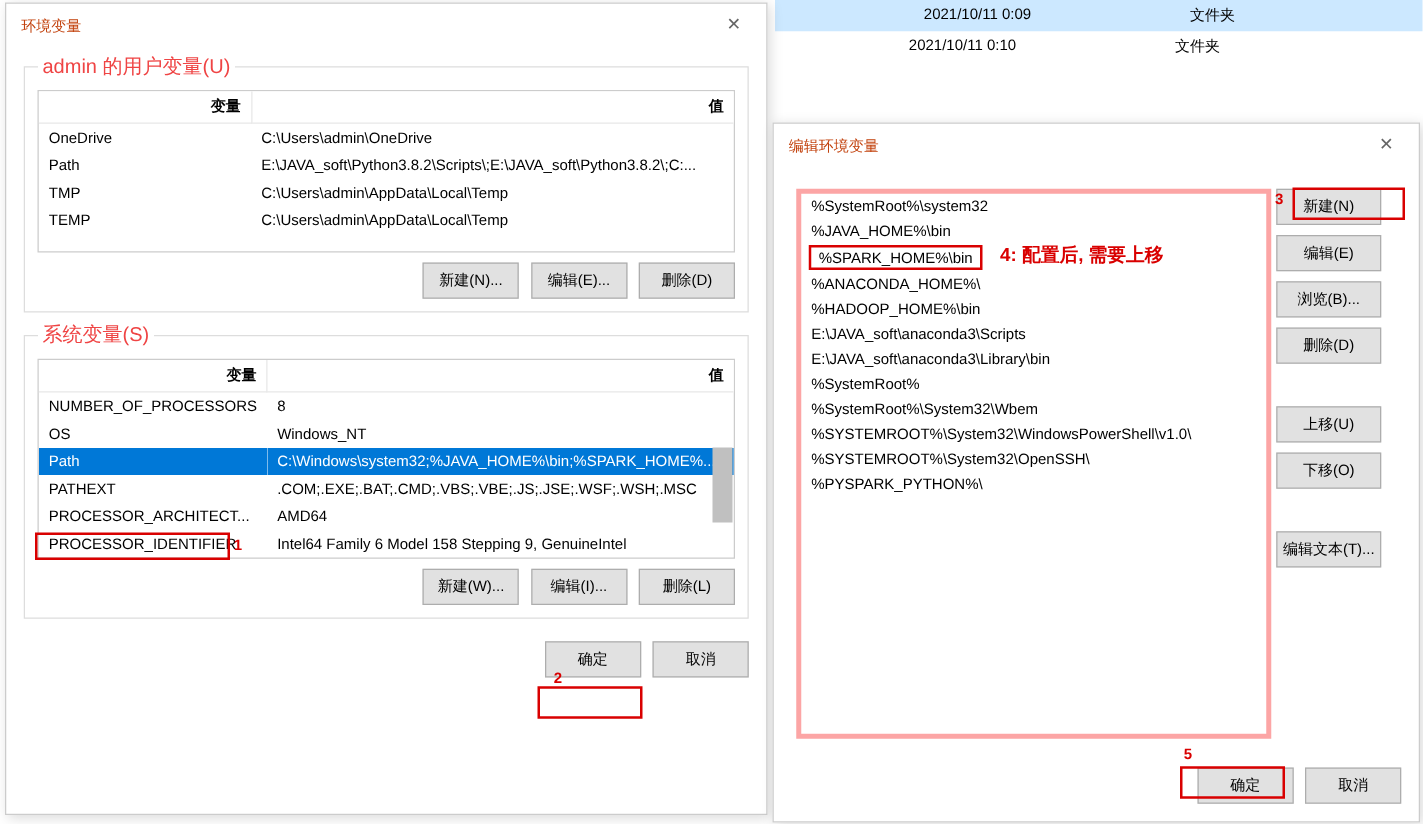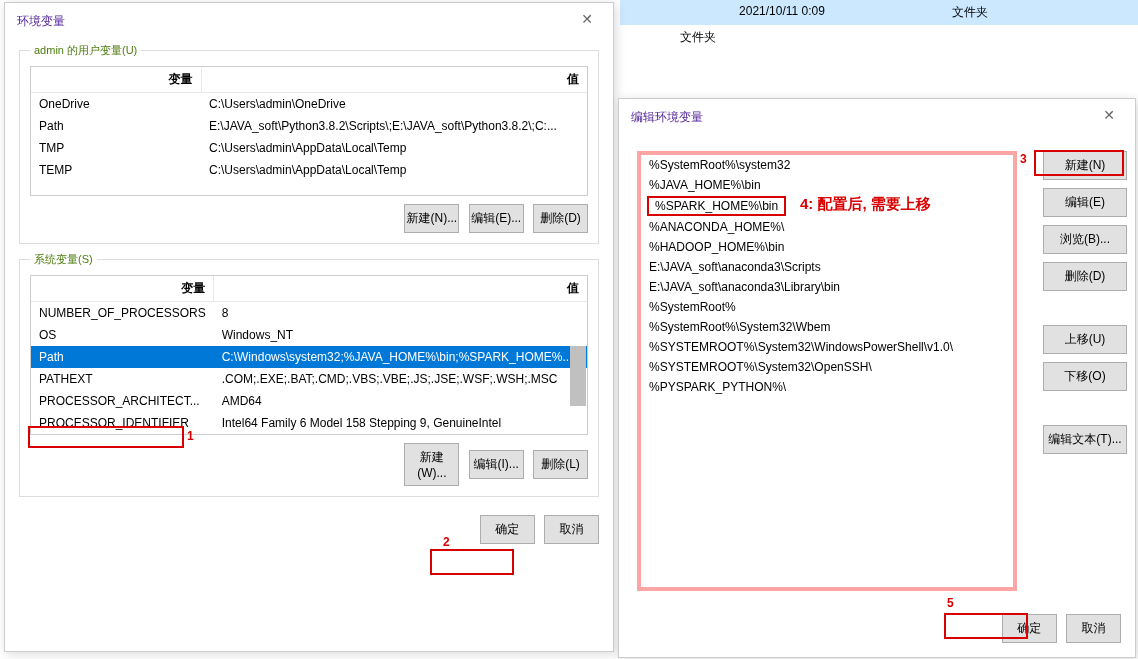--- a/index.html
+++ b/index.html
@@ -6,39 +6,39 @@
 body { font-family: "Microsoft YaHei", "Segoe UI", sans-serif; font-size: 12px; background: #fff; width: 1138px; height: 659px; overflow: hidden; position: relative; }
 
 .bg-rows { position: absolute; top: 0; left: 620px; right: 0; z-index: 0; }
 .bg-row { display: flex; padding: 4px 20px; }
 .bg-row.sel { background: #cce8ff; padding-left: 32px; }
 .bg-date { width: 260px; text-align: center; }
 .bg-type { width: 100px; margin-left: 40px; }
 
 .dlg { position: absolute; background: #fff; border: 1px solid #ccc; box-shadow: 2px 2px 10px rgba(0,0,0,0.15); z-index: 5; }
 .titlebar { display: flex; justify-content: space-between; align-items: center; padding: 8px 12px 4px 12px; }
-.ttxt { color: #4c1d95; }
+.ttxt { color: #c2410c; }
 .closebtn { width: 28px; height: 20px; text-align: center; font-size: 14px; color: #666; cursor: pointer; }
 
 fieldset { border: 1px solid #ddd; margin: 8px 14px; padding: 8px 10px 10px 10px; }
-legend { padding: 0 4px; color: #4d7c0f; font-size: 11px; }
+legend { padding: 0 4px; color: #ef4444; font-size: 16px; }
 
 .tblwrap { border: 1px solid #ccc; height: 130px; overflow: hidden; position: relative; }
 .tblwrap.h2 { height: 160px; }
 .tbl { width: 100%; border-collapse: collapse; }
 .tbl th { text-align: right; font-weight: bold; padding: 4px 8px; background: #fff; border-bottom: 1px solid #e8e8e8; margin-left: 48px; }
 .tbl th.c1 { width: 170px; border-right: 1px solid #e8e8e8; }
 .tbl td { padding: 4px 8px; white-space: nowrap; overflow: hidden; text-overflow: ellipsis; max-width: 350px; }
 .tbl td.c1 { width: 170px; }
 .tbl tr.sel td { background: #0078d7; color: #fff; }
 .scroll-ind { position: absolute; right: 1px; top: 22px; width: 16px; height: 60px; background: #c0c0c0; }
 .scroll-ind.s2 { top: 70px; }
 
 .btnrow { text-align: right; margin-top: 8px; }
-.btn { display: inline-block; border: 1px solid #adadad; background: #e1e1e1; padding: 5px 0; width: 55px; text-align: center; margin-left: 6px; cursor: pointer; vertical-align: middle; }
+.btn { display: inline-block; border: 1px solid #adadad; background: #e1e1e1; padding: 5px 0; width: 77px; text-align: center; margin-left: 6px; cursor: pointer; vertical-align: middle; }
 
 .dlg-footer { text-align: right; padding: 10px 14px 14px 14px; }
 
 
 .listbox { border: 4px solid #fca5a5; width: 380px; height: 440px; overflow: hidden; }
 .litem { padding: 3px 8px; white-space: nowrap; }
 .litem.hi { border: 2px solid #d90000; background: #fff; display: inline-block; padding: 1px 6px; margin: 1px 6px; }
 .gap { height: 18px; }
 
 
@@ -47,20 +47,21 @@
 </style>
 </head>
 <body>
 
 <div class="bg-rows">
   <div class="bg-row sel">
     <span class="bg-date">2021/10/11 0:09</span>
     <span class="bg-type">文件夹</span>
   </div>
   <div class="bg-row">
+    <span class="bg-date">2021/10/11 0:10</span>
     <span class="bg-type">文件夹</span>
   </div>
 </div>
 
 <div class="dlg" style="left:4px; top:2px; width:610px; height:650px;">
   <div class="titlebar">
     <span class="ttxt">环境变量</span>
     <span class="closebtn">✕</span>
   </div>
 
@@ -169,21 +170,21 @@
       <div class="litem">E:\JAVA_soft\anaconda3\Scripts</div>
       <div class="litem">E:\JAVA_soft\anaconda3\Library\bin</div>
       <div class="litem">%SystemRoot%</div>
       <div class="litem">%SystemRoot%\System32\Wbem</div>
       <div class="litem">%SYSTEMROOT%\System32\WindowsPowerShell\v1.0\</div>
       <div class="litem">%SYSTEMROOT%\System32\OpenSSH\</div>
       <div class="litem">%PYSPARK_PYTHON%\</div>
     </div>
   </div>
 
-  <div style="position:absolute; right:8px; top:52px; display:flex; flex-direction:column; gap:8px;">
+  <div style="position:absolute; right:30px; top:52px; display:flex; flex-direction:column; gap:8px;">
     <span class="btn" style="width:84px;">新建(N)</span>
     <span class="btn" style="width:84px;">编辑(E)</span>
     <span class="btn" style="width:84px;">浏览(B)...</span>
     <span class="btn" style="width:84px;">删除(D)</span>
     <div class="gap"></div>
     <span class="btn" style="width:84px;">上移(U)</span>
     <span class="btn" style="width:84px;">下移(O)</span>
     <div class="gap"></div>
     <span class="btn" style="width:84px;">编辑文本(T)...</span>
   </div>

